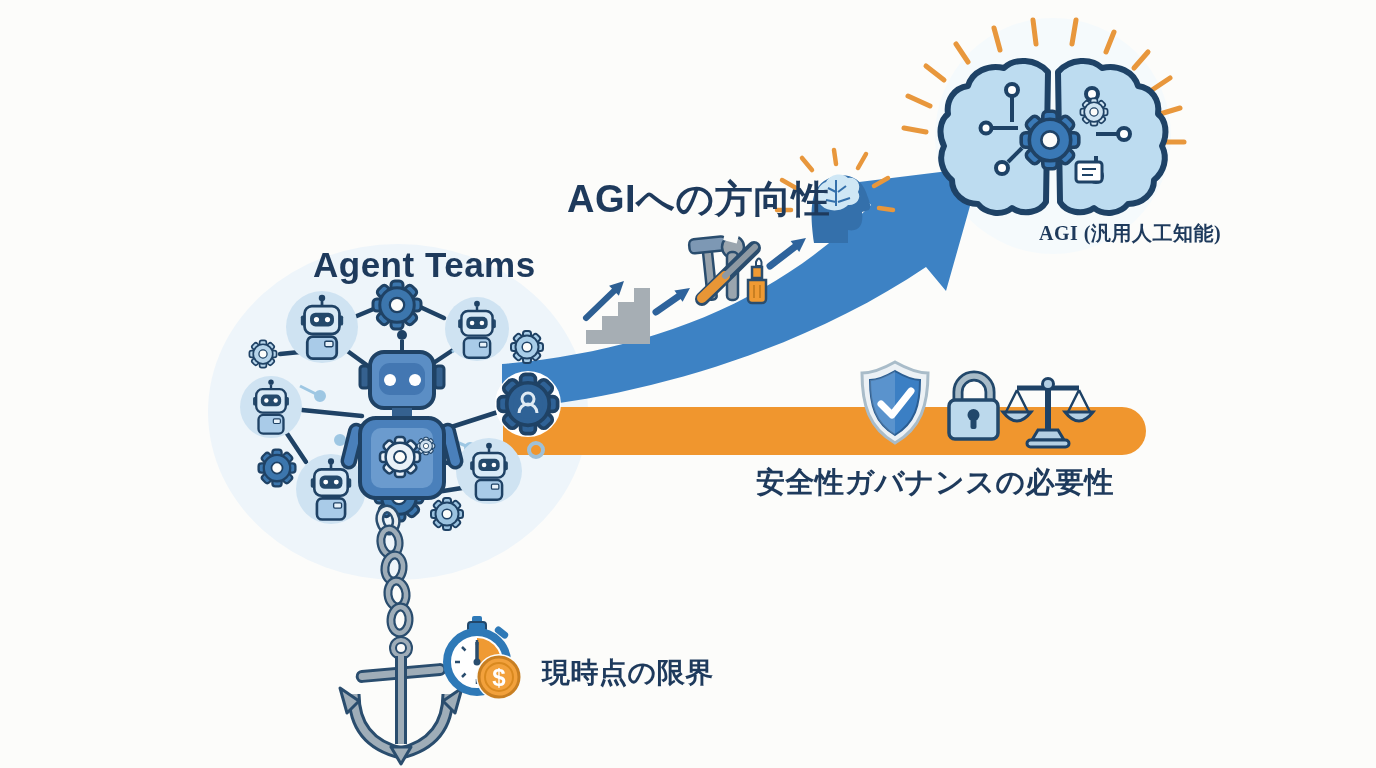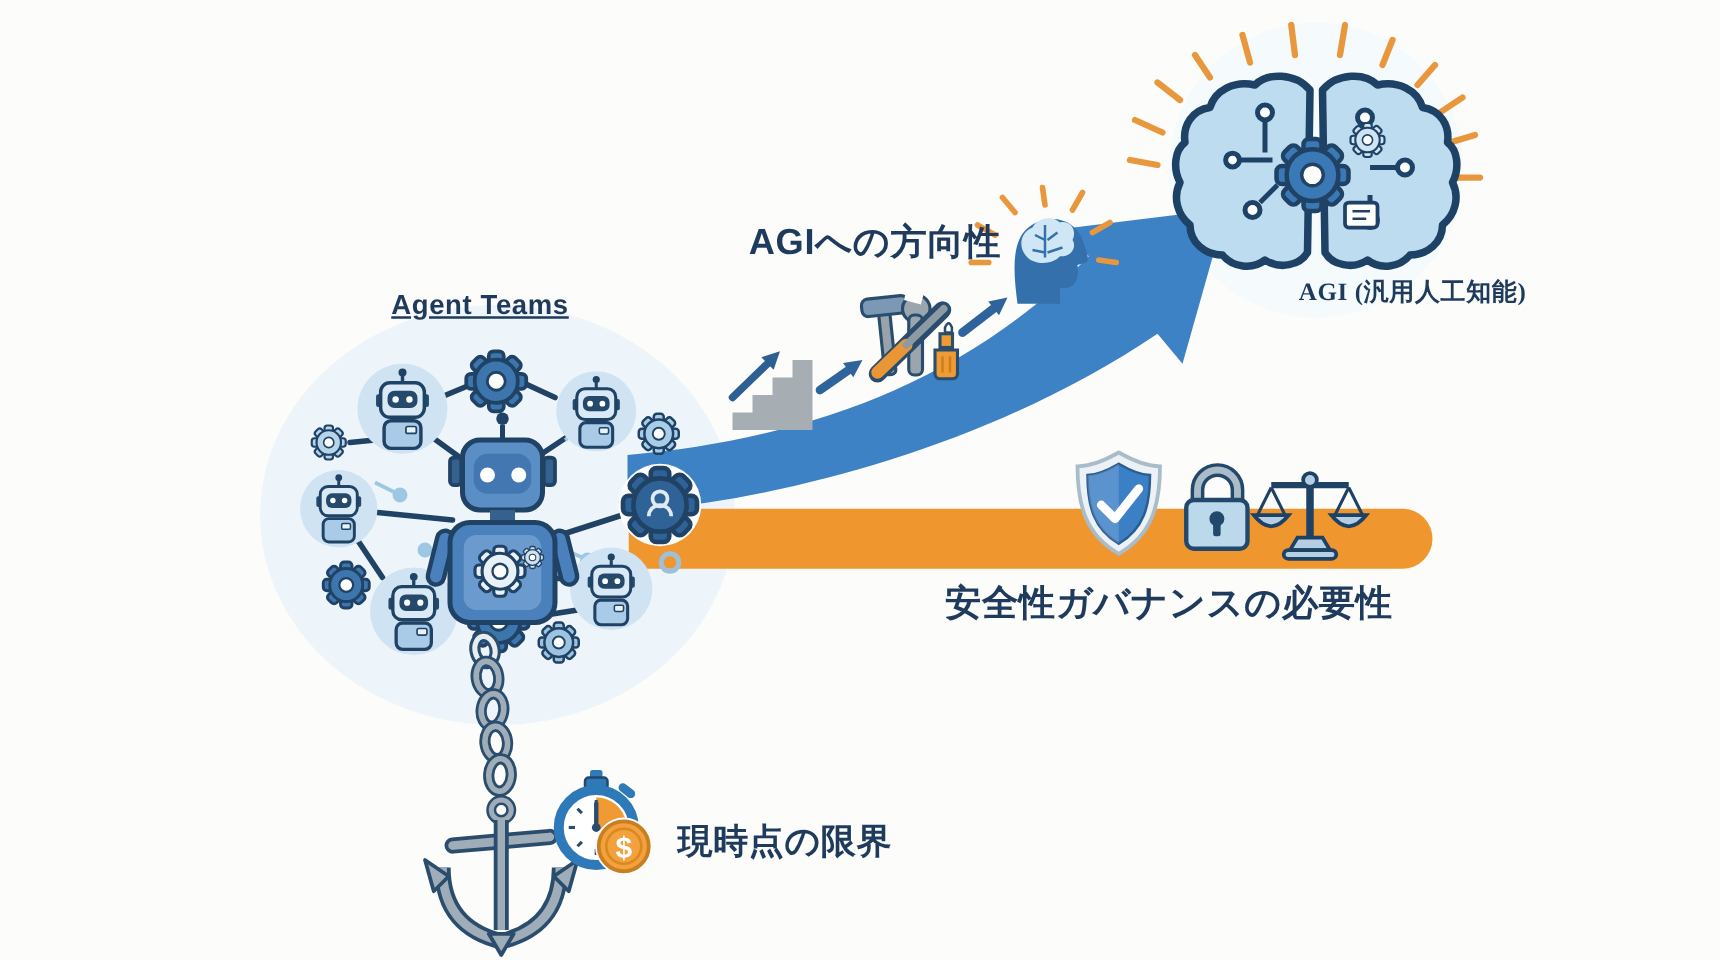--- a/index.html
+++ b/index.html
@@ -1,22 +1,22 @@
 <!DOCTYPE html>
 <html><head>
 <meta charset="utf-8">
 <style>
   html,body{margin:0;padding:0;}
   body{width:1376px;height:768px;position:relative;overflow:hidden;
        font-family:"Liberation Sans","DejaVu Sans",sans-serif;background:#fcfcfa;}
   .stage{position:absolute;inset:0;}
   .lbl{position:absolute;color:#1e3a5c;font-weight:700;white-space:nowrap;
        letter-spacing:0.5px;}
-  .lbl.agent{left:313px;top:231px;font-size:22px;text-decoration:underline;}
-  .lbl.dir{left:599px;top:174px;font-size:29px;}
+  .lbl.agent{left:313px;top:245px;font-size:35px;}
+  .lbl.dir{left:567px;top:174px;font-size:38px;}
   .lbl.agi{left:1039px;top:220px;font-size:20px;font-family:Liberation Serif, serif;}
   .lbl.safety{left:756px;top:463px;font-size:29px;}
   .lbl.limits{left:542px;top:654px;font-size:28px;}
   svg{position:absolute;left:0;top:0;}
 </style>
 </head>
 <body>
 
 <div class="stage">
 

